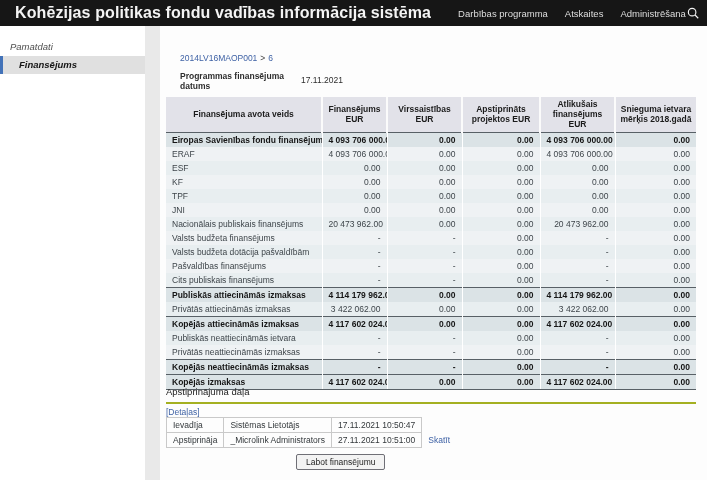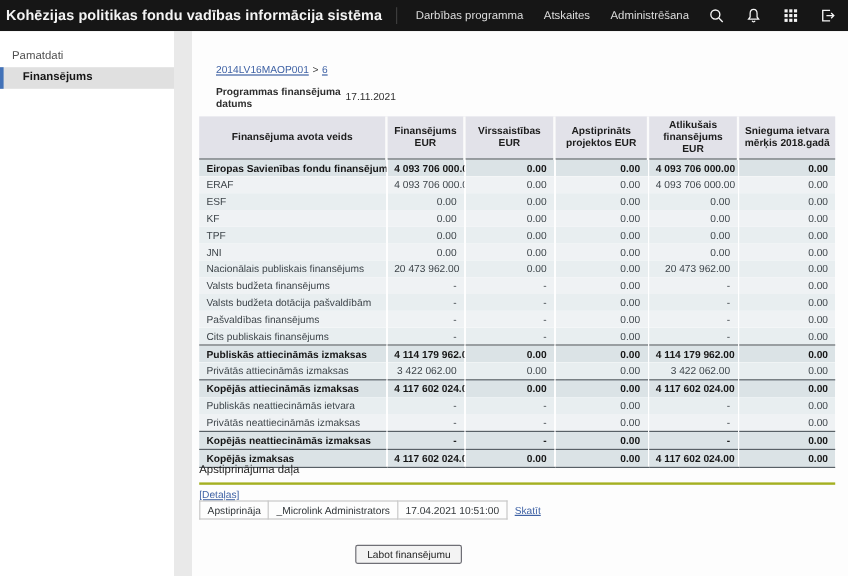--- a/index.html
+++ b/index.html
@@ -3,48 +3,48 @@
 <meta charset="utf-8">
 <style>
   * { margin:0; padding:0; box-sizing:border-box; }
   html,body { width:707px; height:480px; overflow:hidden; background:#ffffff;
               font-family:"Liberation Sans", sans-serif; }
   body { position:relative; }
 
   
   .topbar { position:absolute; left:0; top:0; width:707px; height:26px;
             background:#161616; display:flex; align-items:center; }
-  .topbar-title { color:#f4f4f4; font-weight:bold; font-size:12px; padding-left:5px;
+  .topbar-title { color:#f4f4f4; font-weight:bold; font-size:16px; padding-left:15px;
                   letter-spacing:.1px; white-space:nowrap; }
   .topbar-sep { width:1px; height:14px; background:#3c3c3c; margin-left:12px; }
   .topnav { display:flex; align-items:flex-start; margin-left:15px; gap:17px; }
   .topnav-item { color:#dedede; font-size:9.5px; cursor:default; white-space:nowrap; }
   .top-icons { margin-left:auto; display:flex; align-items:center; gap:17px; padding-right:10px; }
   .top-icon { width:14px; height:14px; display:block; }
   .top-icon svg { width:14px; height:14px; display:block; }
 
   
   .sidebar { position:absolute; left:0; top:26px; width:145px; height:454px; background:#ffffff; }
   .gutter  { position:absolute; left:145px; top:26px; width:15px; height:454px; background:#e9e9e9; }
   .content { position:absolute; left:160px; top:26px; width:547px; height:454px; background:#fdfdfd; }
 
   
   .side-list { margin-top:12px; }
   .side-item { height:18px; line-height:18px; font-size:9.5px; color:#4f4f4f;
-               padding-left:10px; cursor:default; }
+               padding-left:10px; cursor:default;font-style:italic; }
   .side-item.active { background:#e0e0e0; color:#161616; font-weight:bold;
                       border-left:3px solid #4272b8; padding-left:16px; }
 
   
   .breadcrumb { position:absolute; left:20px; top:27px; font-size:8.5px; color:#3b3b3b; }
-  a.lnk { color:#3f62a5; text-decoration:underline; cursor:pointer; }
+  a.lnk { color:#3f62a5; cursor:pointer; }
   .bc-sep { margin:0 3px; color:#3b3b3b; }
   .date-label { position:absolute; left:20px; top:45px; width:112px; font-size:8.5px;
                 font-weight:bold; color:#2e2e2e; line-height:1.2; }
-  .date-value { position:absolute; left:128px; top:49px; font-size:8.5px; color:#2e2e2e;text-align:right; }
+  .date-value { position:absolute; left:141px; top:49px; font-size:8.5px; color:#2e2e2e;text-align:right; }
 
   
   table.fin { position:absolute; left:6px; top:71px; width:530px; border-collapse:collapse;
               table-layout:fixed; font-size:8.5px; }
   table.fin th { background:#e2e2e9; color:#1c1c1c; font-weight:bold; text-align:center;
                  vertical-align:middle; padding:2px 3px; line-height:1.2; height:31px;
                  border-left:2px solid #fbfbfb; }
   table.fin th:first-child { border-left:none; }
   table.fin td { height:10px; padding:2px 6px; color:#3e454a; white-space:nowrap;
                  overflow:hidden; border-left:1px solid rgba(255,255,255,.85); }
@@ -304,23 +304,29 @@
         </tr>
       </tbody>
   </table>
 
   <div class="appr-title">Apstiprinājuma daļa</div>
   <div class="olive-rule"></div>
   <a class="lnk details-link">[Detaļas]</a>
 
   <table class="audit">
     <tbody>
+        <tr>
+      <td class="c0">Ievadīja</td>
+      <td class="c1">Sistēmas Lietotājs</td>
+      <td class="c2">17.11.2021 10:50:47</td>
+      <td class="action"></td>
+    </tr>
     <tr>
       <td class="c0">Apstiprināja</td>
       <td class="c1">_Microlink Administrators</td>
-      <td class="c2">17.04.2021 10:51:00</td>
+      <td class="c2">27.11.2021 10:51:00</td>
       <td class="action"><a class="lnk">Skatīt</a></td>
     </tr>
   </tbody>
     </table>
 
   <button class="edit-btn">Labot finansējumu</button>
 </div>
 
 </body></html>

